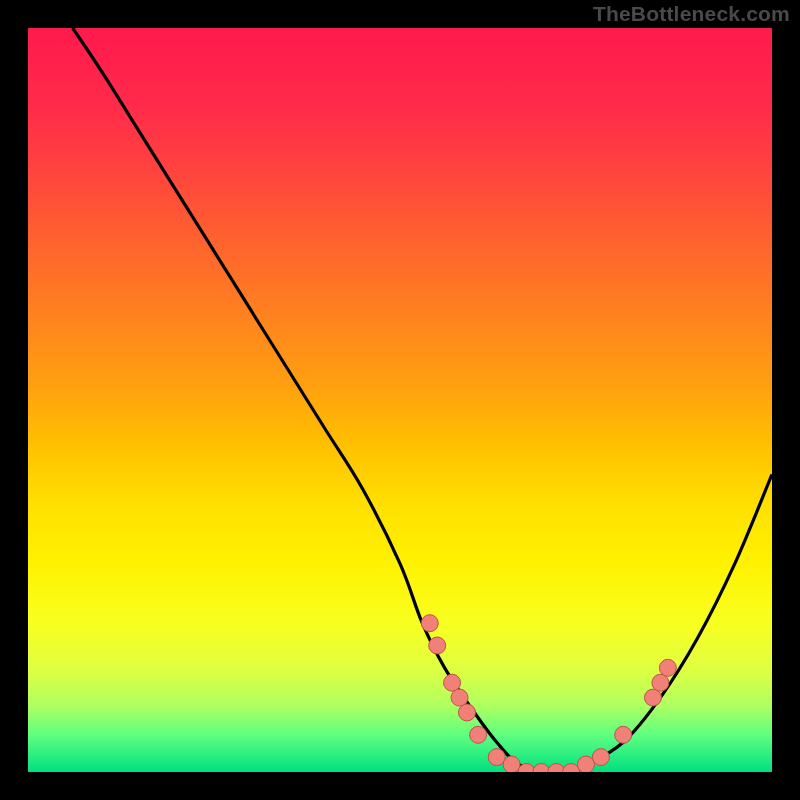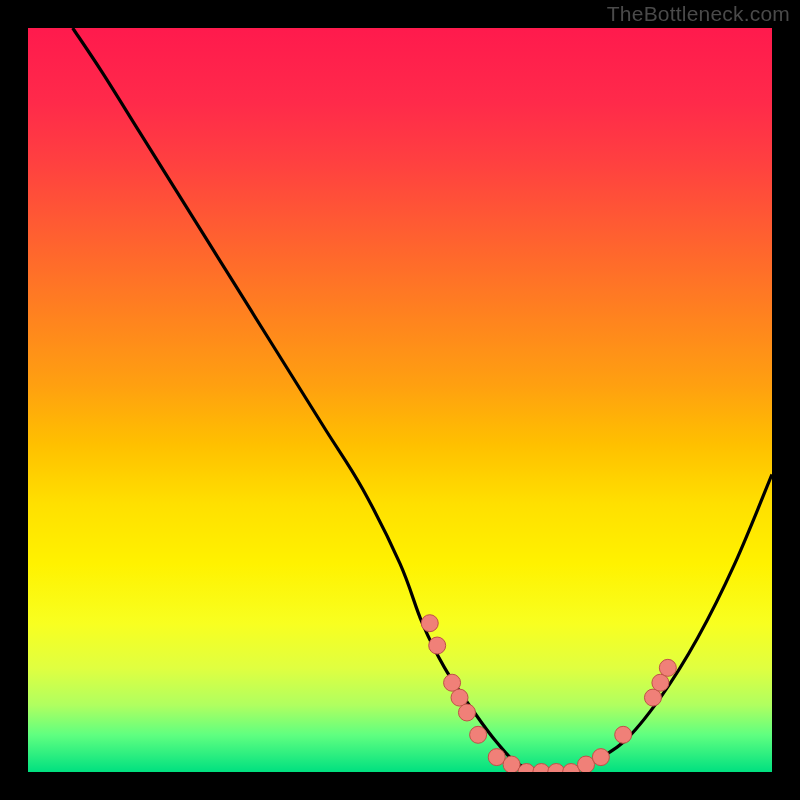--- a/index.html
+++ b/index.html
@@ -42,21 +42,21 @@
       #60ff80 95%,
       #00e080 100%
     );
   }
   .watermark {
     position: absolute;
     top: 2px;
     right: 10px;
     color: #4a4a4a;
     font-size: 21px;
-    font-weight: 400;
+    font-weight: 700;
     letter-spacing: 0.2px;
     z-index: 10;
   }
   svg.overlay {
     position: absolute;
     left: 28px;
     top: 28px;
     width: 744px;
     height: 744px;
     pointer-events: none;

